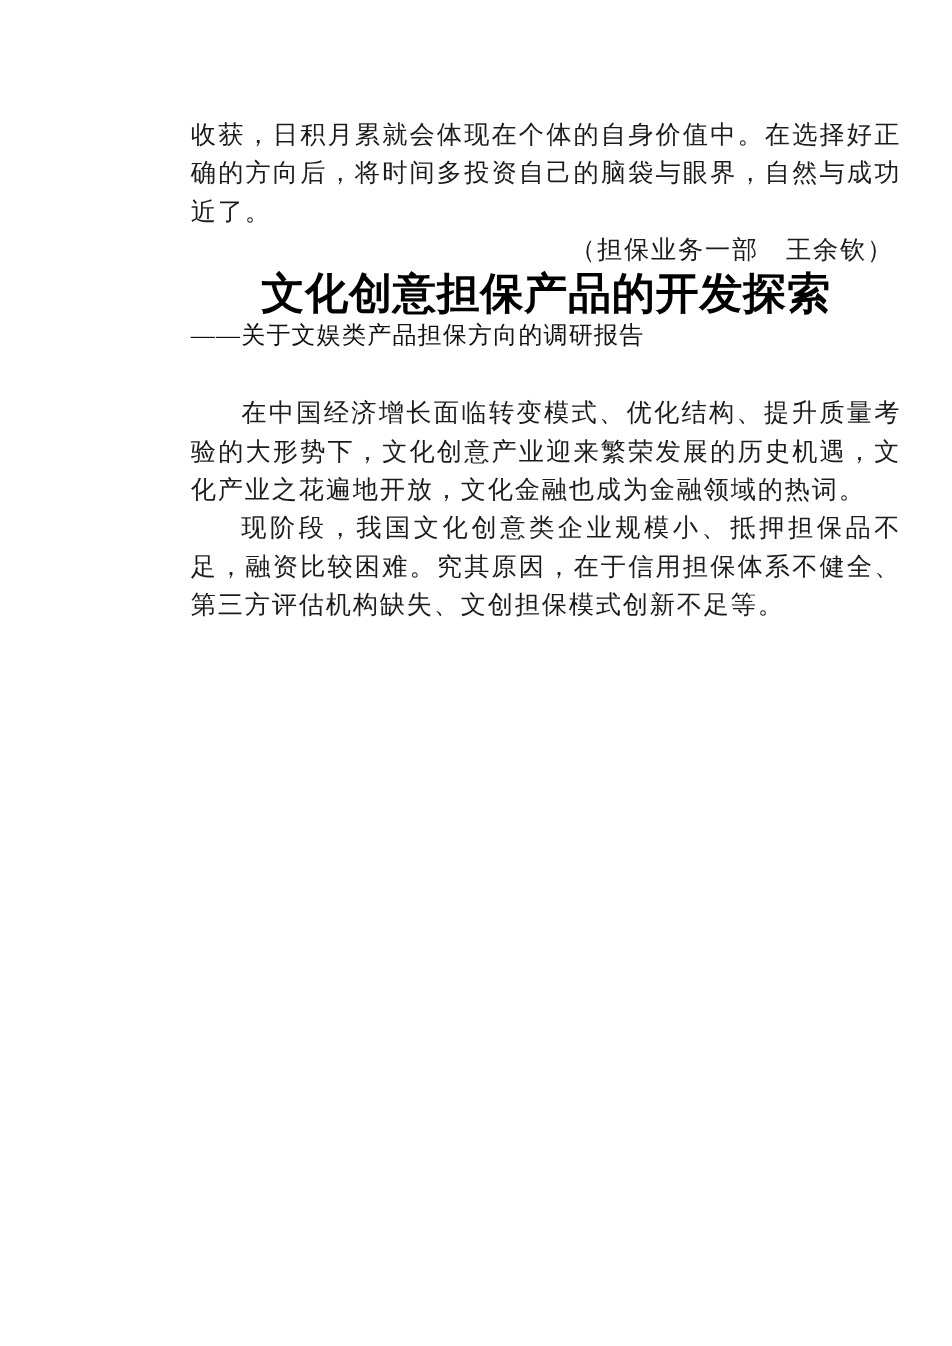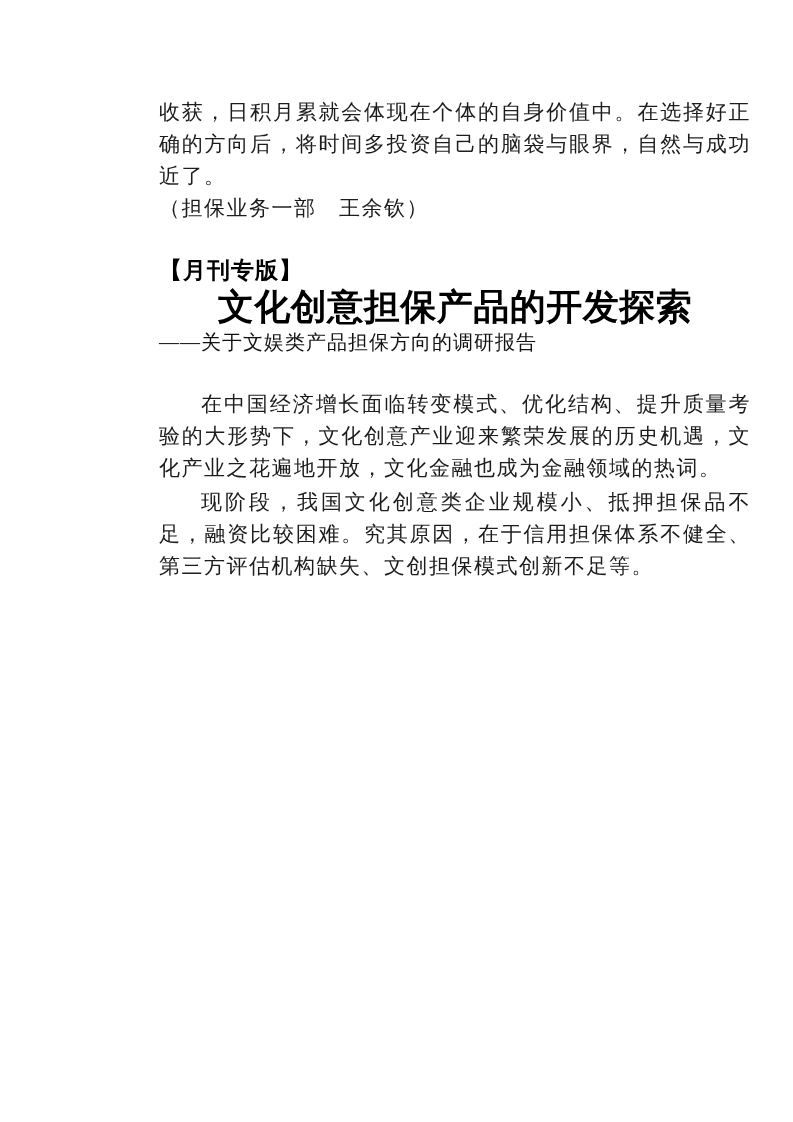--- a/index.html
+++ b/index.html
@@ -31,21 +31,21 @@
     text-align: justify;
     text-justify: inter-character;
     word-break: break-all;
   }
   .indent { text-indent: 2em; }
   .byline {
     margin: 0;
     font-size: 21px;
     line-height: 32px;
     letter-spacing: 1.5px;
-    text-align: left;
+    text-align: right;
     padding-right: 6px;
   }
   .section-label {
     margin: 32px 0 0 0;
     font-size: 23px;
     line-height: 30px;
     font-weight: bold;
     letter-spacing: 1px;
     color: #000000;
   }
@@ -61,21 +61,21 @@
   }
   .article-subtitle {
     margin: 4px 0 0 0;
     font-size: 20px;
     line-height: 28px;
     font-weight: normal;
     text-align: left;
     letter-spacing: 1px;
     color: #111111;
   }
-  .article-body-start { margin-top: 34px; font-family: Liberation Mono, monospace; }
+  .article-body-start { margin-top: 34px; }
   .page-number {
     position: absolute;
     left: 0;
     top: 1044px;
     width: 100%;
     text-align: right;
     font-size: 15px;
     line-height: 20px;
     color: #1c1c1c;
   }
@@ -85,21 +85,20 @@
 
 <div class="page">
   <div class="content">
 
     <section>
       <p class="body-para">收获，日积月累就会体现在个体的自身价值中。在选择好正确的方向后，将时间多投资自己的脑袋与眼界，自然与成功近了。</p>
       <p class="byline">（担保业务一部　王余钦）</p>
     </section>
 
     <section>
-      <h3 class="section-label">【月刊专版】</h3>
       <h1 class="article-title">文化创意担保产品的开发探索</h1>
       <h2 class="article-subtitle">——关于文娱类产品担保方向的调研报告</h2>
 
       <p class="body-para indent article-body-start">在中国经济增长面临转变模式、优化结构、提升质量考验的大形势下，文化创意产业迎来繁荣发展的历史机遇，文化产业之花遍地开放，文化金融也成为金融领域的热词。</p>
       <p class="body-para indent">现阶段，我国文化创意类企业规模小、抵押担保品不足，融资比较困难。究其原因，在于信用担保体系不健全、第三方评估机构缺失、文创担保模式创新不足等。</p>
     </section>
 
   </div>
 
   <div class="page-number">20</div>

